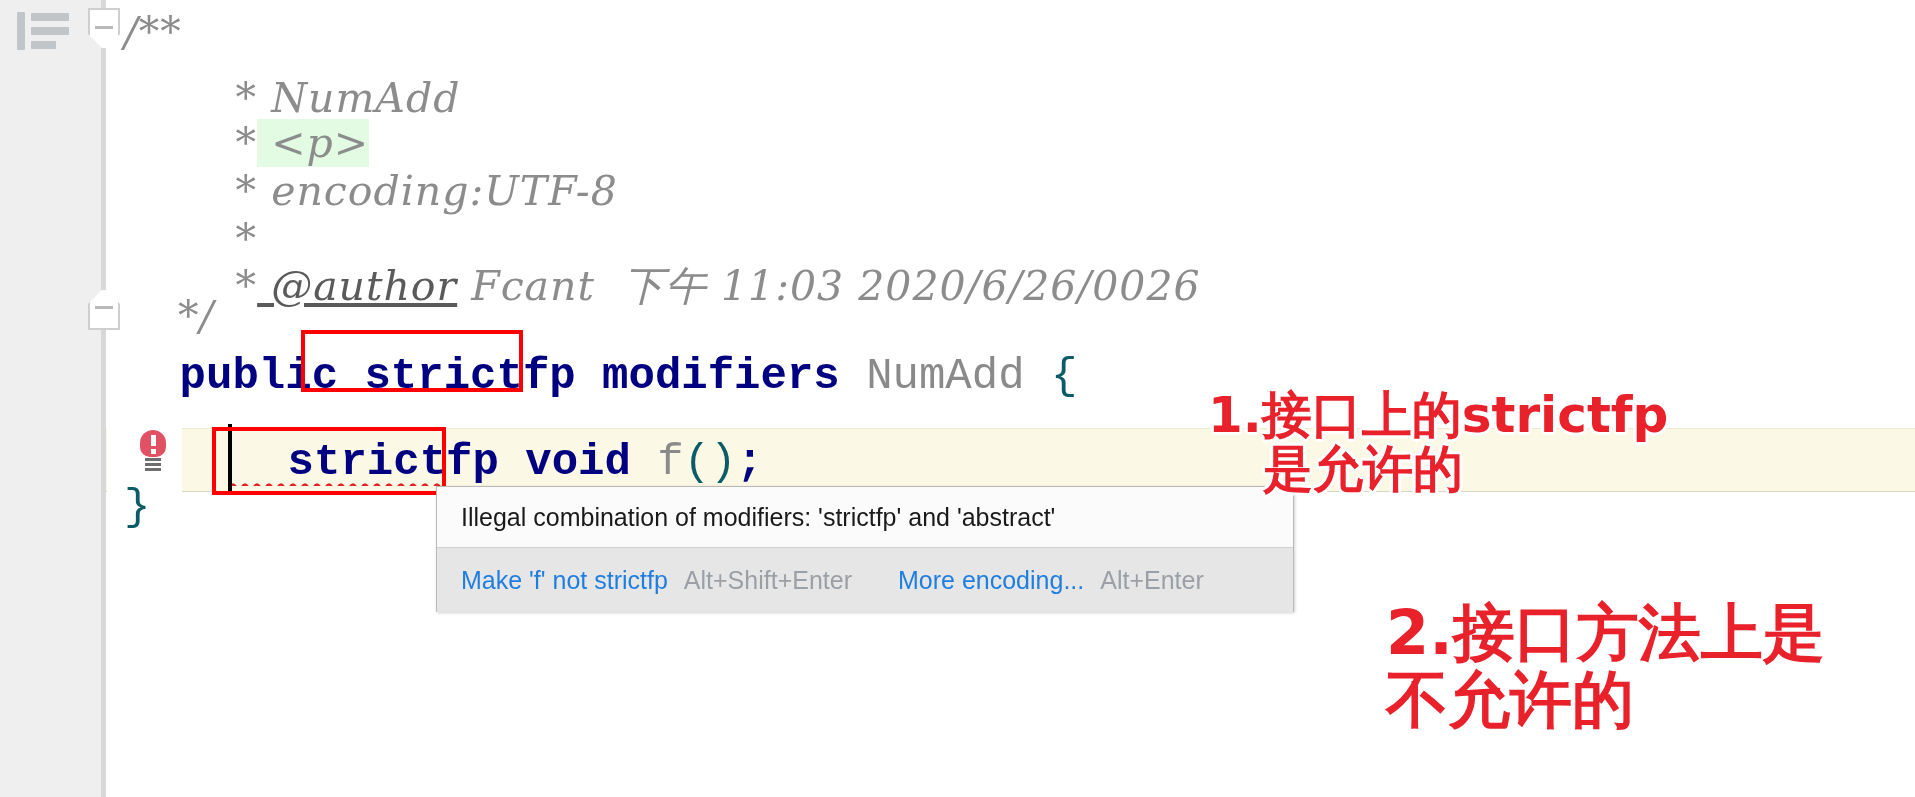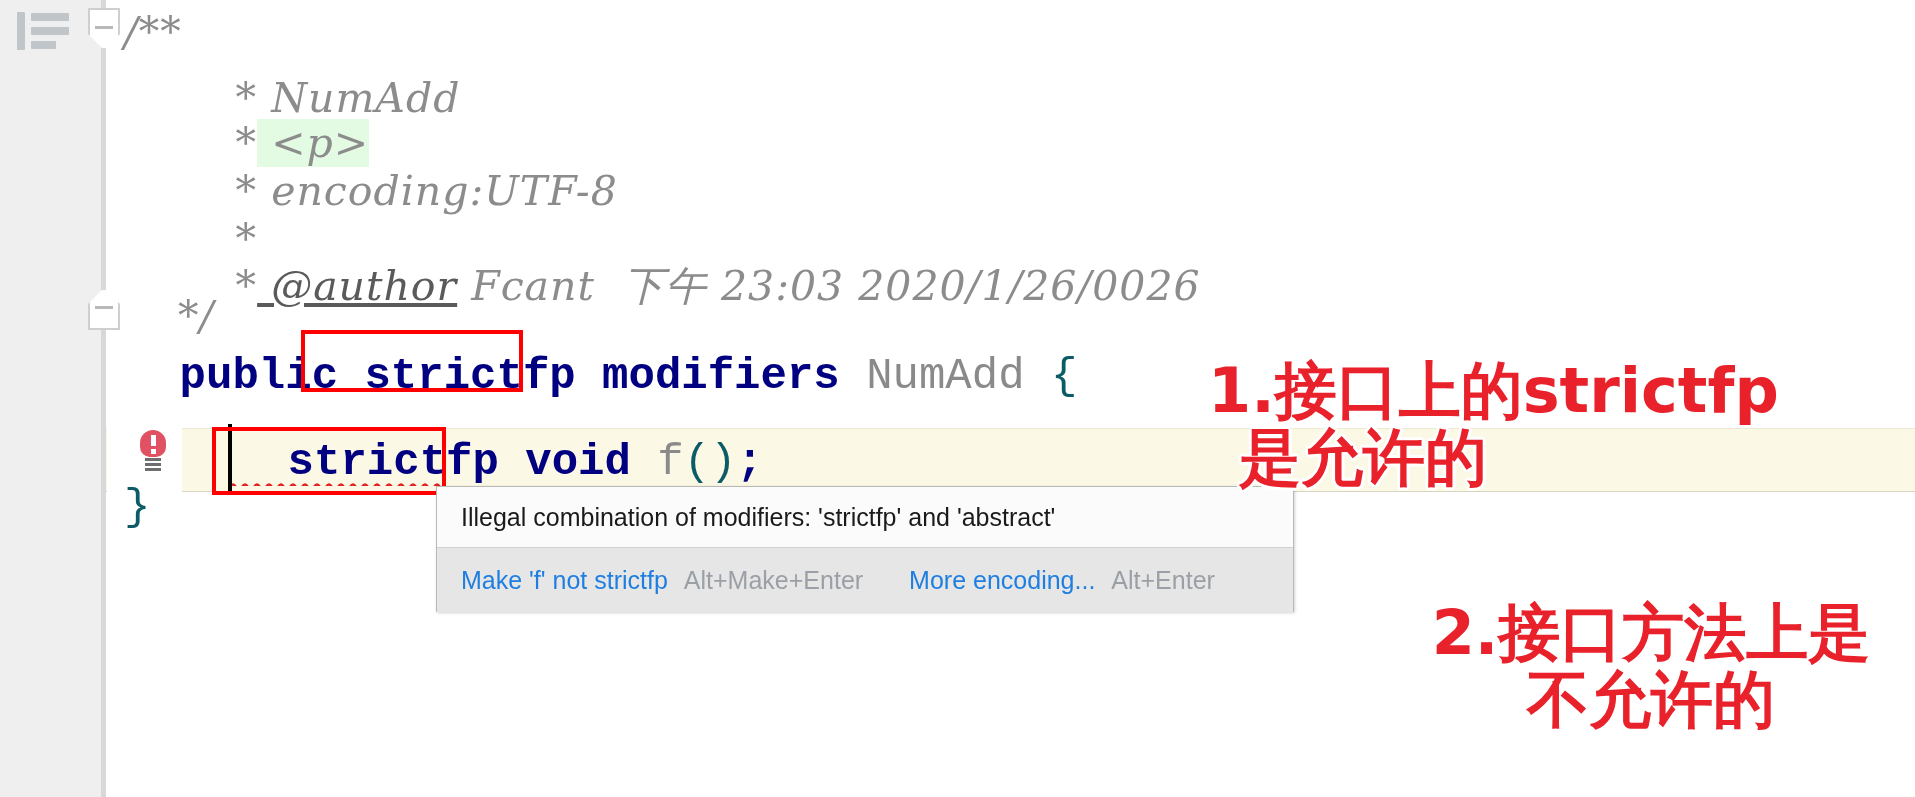--- a/index.html
+++ b/index.html
@@ -262,25 +262,24 @@
     color: #e8212b;
     font-family: "DejaVu Sans", "Liberation Sans", sans-serif;
     font-weight: bold;
     line-height: 1.08;
     white-space: pre;
     text-shadow:
       -2px -2px 0 #ffffff,  2px -2px 0 #ffffff,
       -2px  2px 0 #ffffff,  2px  2px 0 #ffffff,
       -3px  0   0 #ffffff,  3px  0   0 #ffffff,
        0   -3px 0 #ffffff,  0    3px 0 #ffffff;
-    text-align: center;
   }
   #anno-1 {
-    left: 1208px; top: 358px;
-    font-size: 62px;
+    left: 1208px; top: 388px;
+    font-size: 50px;
     text-align: center;
     width: 310px;
   }
   #anno-2 {
     left: 1386px; top: 600px;
     font-size: 62px;
     width: 530px;
   }
 </style>
 </head>
@@ -329,21 +328,21 @@
 
     <div class="line" style="left:178px; top:155px;">
       <span class="cmt">*</span><span class="cmt"> encoding:UTF-8</span>
     </div>
 
     <div class="line" style="left:178px; top:203px;">
       <span class="cmt">*</span><span class="cmt"></span>
     </div>
 
     <div class="line" style="left:178px; top:250px;">
-      <span class="cmt">*</span><span class="cmt cmt-tag"> @author</span><span class="cmt"> Fcant  下午 23:03 2020/1/26/0026</span>
+      <span class="cmt">*</span><span class="cmt cmt-tag"> @author</span><span class="cmt"> Fcant  下午 11:03 2020/6/26/0026</span>
     </div>
 
     <div class="line cmt" style="left:178px; top:296px;">*/</div>
 
     <div class="line" style="left:122px; top:338px;">
       <span class="kw">public</span><span class="kw"> </span><span class="kw">strictfp</span><span class="kw"> </span><span class="kw">modifiers</span><span class="ident"> </span><span class="ident">NumAdd</span><span class="brace"> </span><span class="brace">{</span>
     </div>
 
     <div class="line" style="left:230px; top:424px;">
       <span class="kw">strictfp</span><span class="kw"> </span><span class="kw">void</span><span class="ident"> </span><span class="ident">f</span><span class="brace">()</span><span class="kw">;</span>
@@ -360,21 +359,21 @@
 
   <div class="caret"></div>
 
   <div class="anno-box" id="box-class"></div>
   <div class="anno-box" id="box-method"></div>
 
   <div class="popup">
     <div class="popup-msg">Illegal combination of modifiers: 'strictfp' and 'abstract'</div>
     <div class="popup-actions">
       <span class="act-link">Make 'f' not strictfp</span>
-      <span class="act-key">Alt+Make+Enter</span>
+      <span class="act-key">Alt+Shift+Enter</span>
       <span class="act-gap"></span>
       <span class="act-link">More encoding...</span>
       <span class="act-key">Alt+Enter</span>
     </div>
   </div>
 
   <div class="red-anno" id="anno-1">1.接口上的strictfp
 是允许的</div>
   <div class="red-anno" id="anno-2">2.接口方法上是
 不允许的</div>

